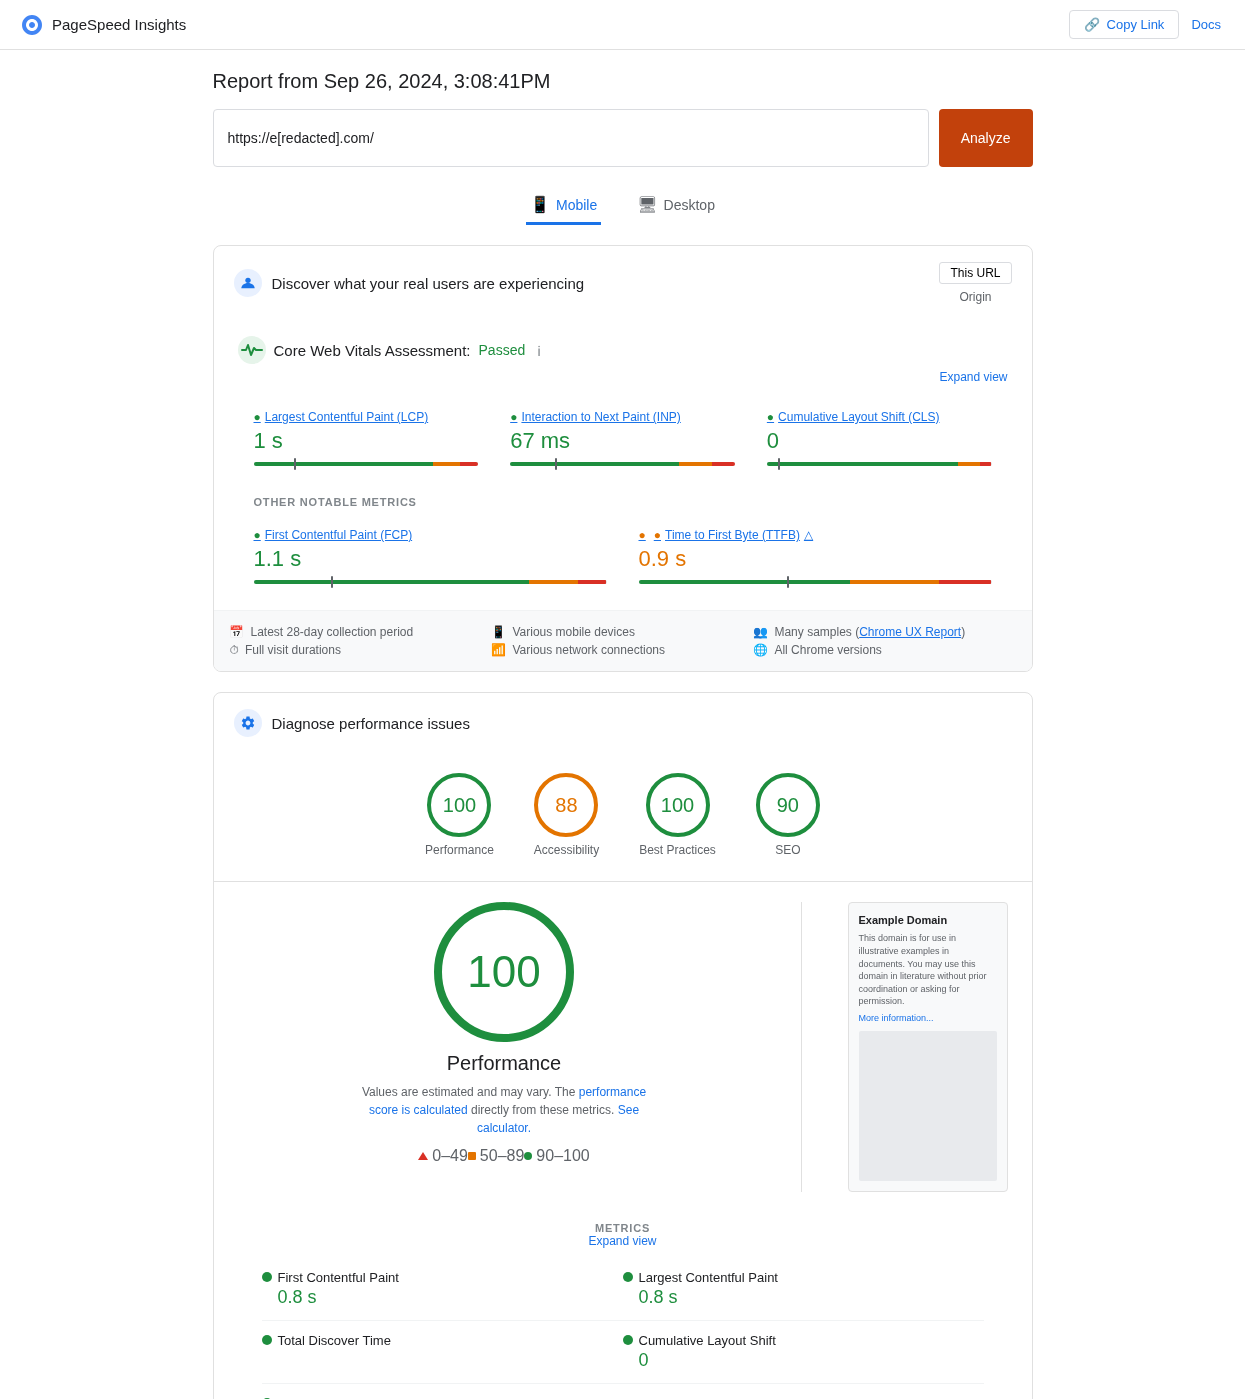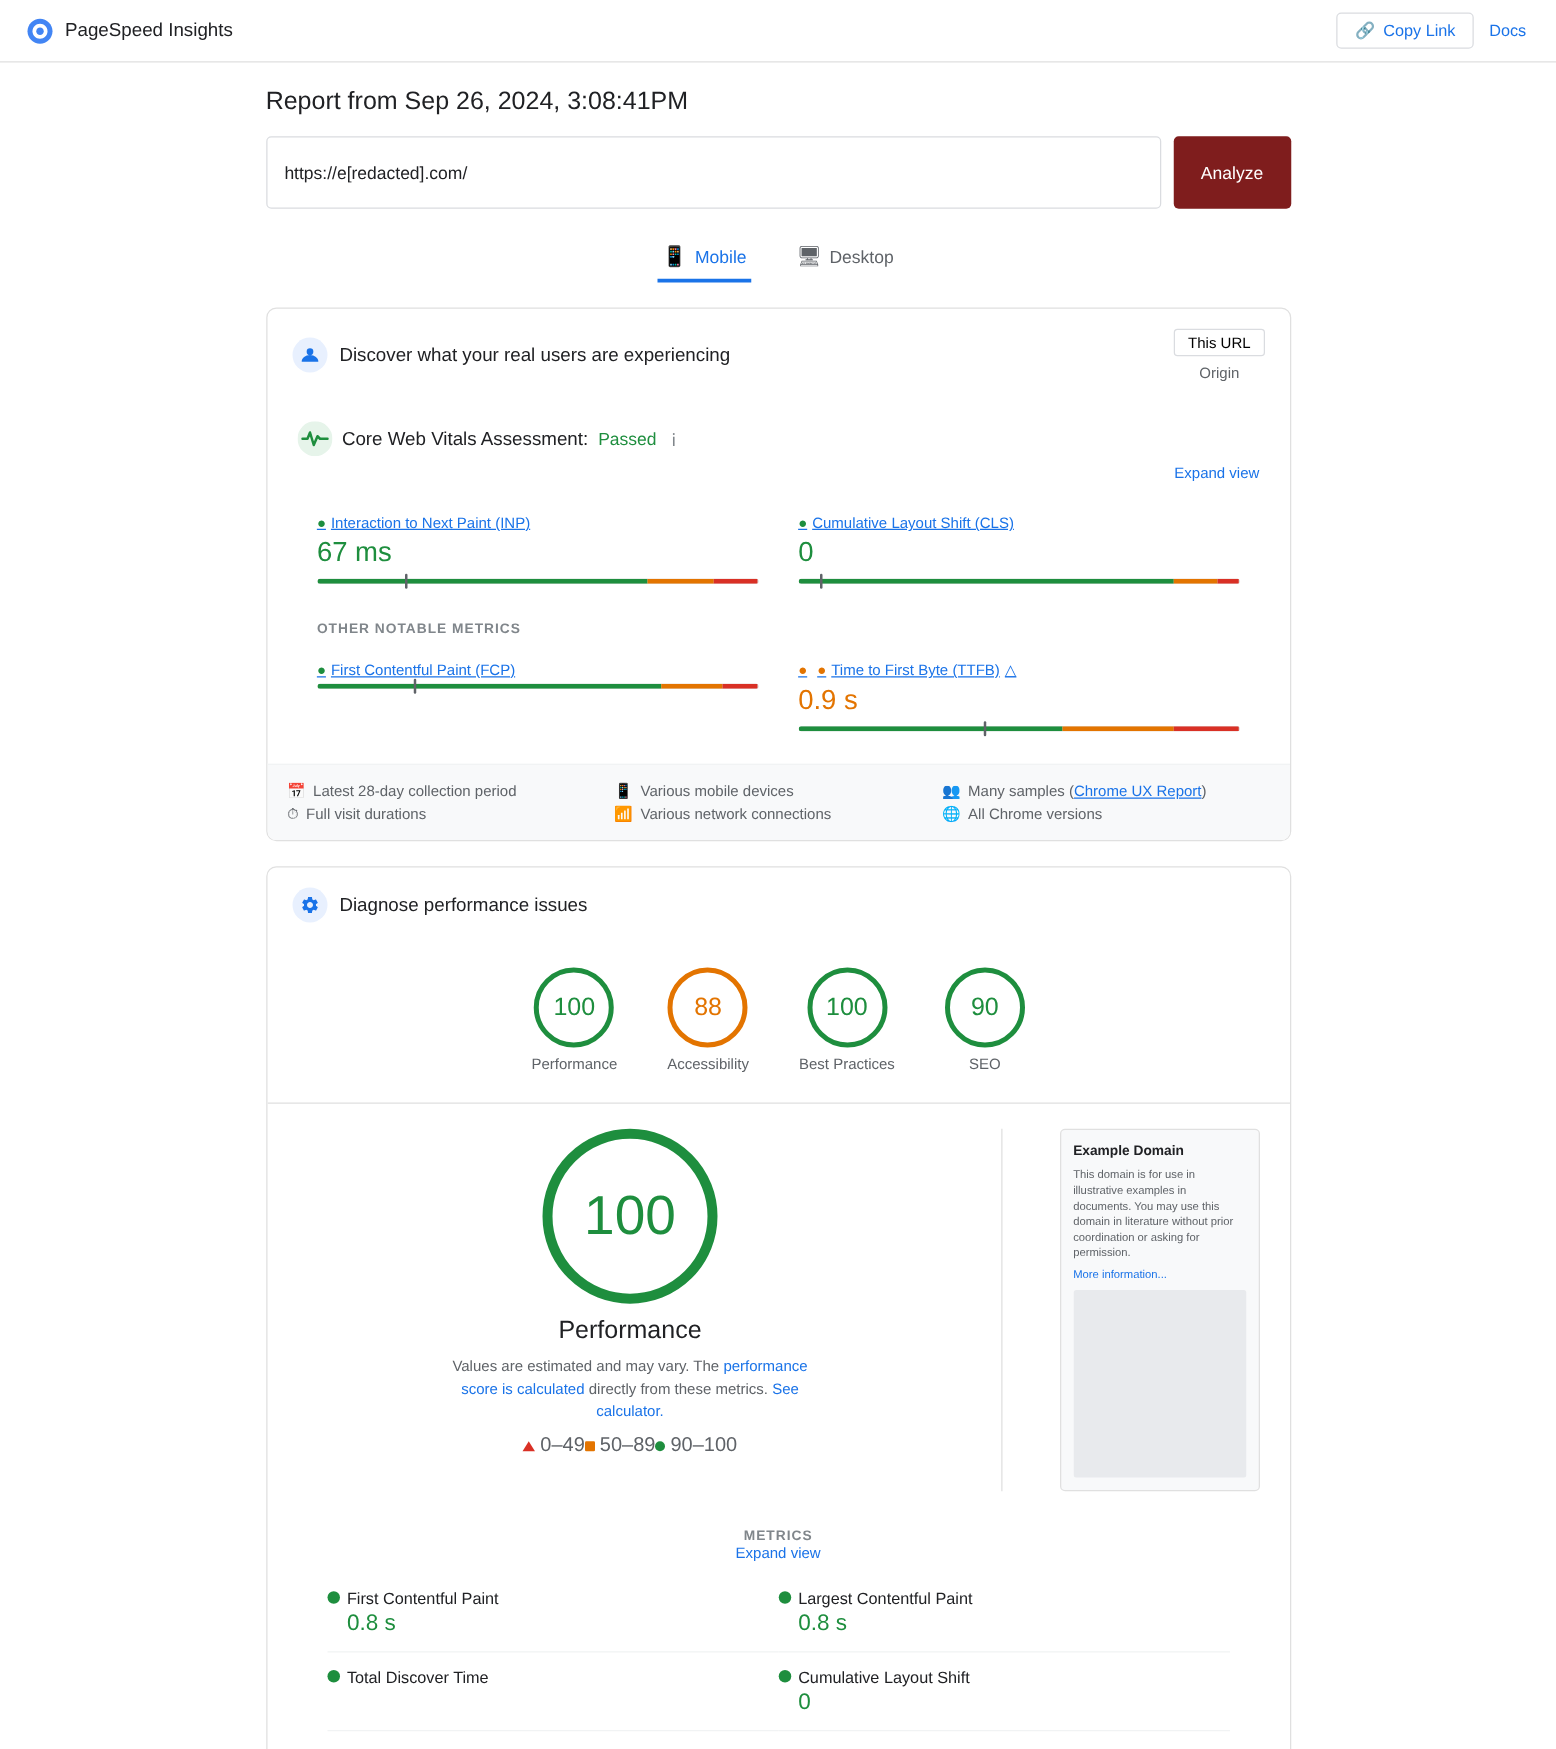--- a/index.html
+++ b/index.html
@@ -24,21 +24,21 @@
     
     .report-title { font-size: 20px; font-weight: 400; color: #202124; margin-bottom: 16px; }
 
     
     .url-bar { display: flex; gap: 10px; margin-bottom: 20px; }
     .url-input {
       flex: 1; border: 1px solid #dadce0; border-radius: 4px; padding: 20px 14px;
       font-size: 14px; color: #202124; outline: none;
     }
     .analyze-btn {
-      background: #7f1d1d; color: #fff; border: none; border-radius: 4px;
+      background: #c2410c; color: #fff; border: none; border-radius: 4px;
       padding: 10px 22px; font-size: 14px; font-weight: 500; cursor: pointer;
     }
 
     
     .tabs { display: flex; justify-content: center; gap: 32px; margin-bottom: 20px; }
     .tab {
       display: flex; align-items: center; gap: 6px; padding: 8px 4px;
       font-size: 14px; cursor: pointer; color: #5f6368; border-bottom: 3px solid transparent;
     }
     .tab.active { color: #1a73e8; border-bottom: 3px solid #1a73e8; font-weight: 500; }
@@ -206,20 +206,32 @@
         </svg>
         <span class="cwv-assessment-text">Core Web Vitals Assessment:</span>
         <span class="cwv-passed">Passed</span>
         <span style="color:#80868b; font-size:14px; margin-left:4px;">ℹ</span>
       </div>
 
       <div class="expand-view">Expand view</div>
 
       <div class="cwv-metrics">
 
+        <div class="cwv-metric">
+          <div class="cwv-metric-label">Largest Contentful Paint (LCP)</div>
+          <div class="cwv-metric-value">1 s</div>
+          <div class="progress-bar-wrap">
+            <div class="progress-bar-segments" style="height:4px; border-radius:2px;">
+              <div style="width:80%; background:#1e8e3e;"></div>
+              <div style="width:12%; background:#e37400;"></div>
+              <div style="width:8%; background:#d93025;"></div>
+            </div>
+            <div class="progress-marker" style="left: 18%;"></div>
+          </div>
+        </div>
 
         <div class="cwv-metric">
           <div class="cwv-metric-label">Interaction to Next Paint (INP)</div>
           <div class="cwv-metric-value">67 ms</div>
           <div class="progress-bar-wrap">
             <div class="progress-bar-segments" style="height:4px; border-radius:2px;">
               <div style="width:75%; background:#1e8e3e;"></div>
               <div style="width:15%; background:#e37400;"></div>
               <div style="width:10%; background:#d93025;"></div>
             </div>
@@ -240,20 +252,21 @@
           </div>
         </div>
       </div>
 
       <div class="other-metrics-label">OTHER NOTABLE METRICS</div>
 
       <div class="other-metrics">
 
         <div class="cwv-metric">
           <div class="cwv-metric-label">First Contentful Paint (FCP)</div>
+          <div class="cwv-metric-value">1.1 s</div>
           <div class="progress-bar-wrap">
             <div class="progress-bar-segments" style="height:4px; border-radius:2px;">
               <div style="width:78%; background:#1e8e3e;"></div>
               <div style="width:14%; background:#e37400;"></div>
               <div style="width:8%; background:#d93025;"></div>
             </div>
             <div class="progress-marker" style="left: 22%;"></div>
           </div>
         </div>
 

